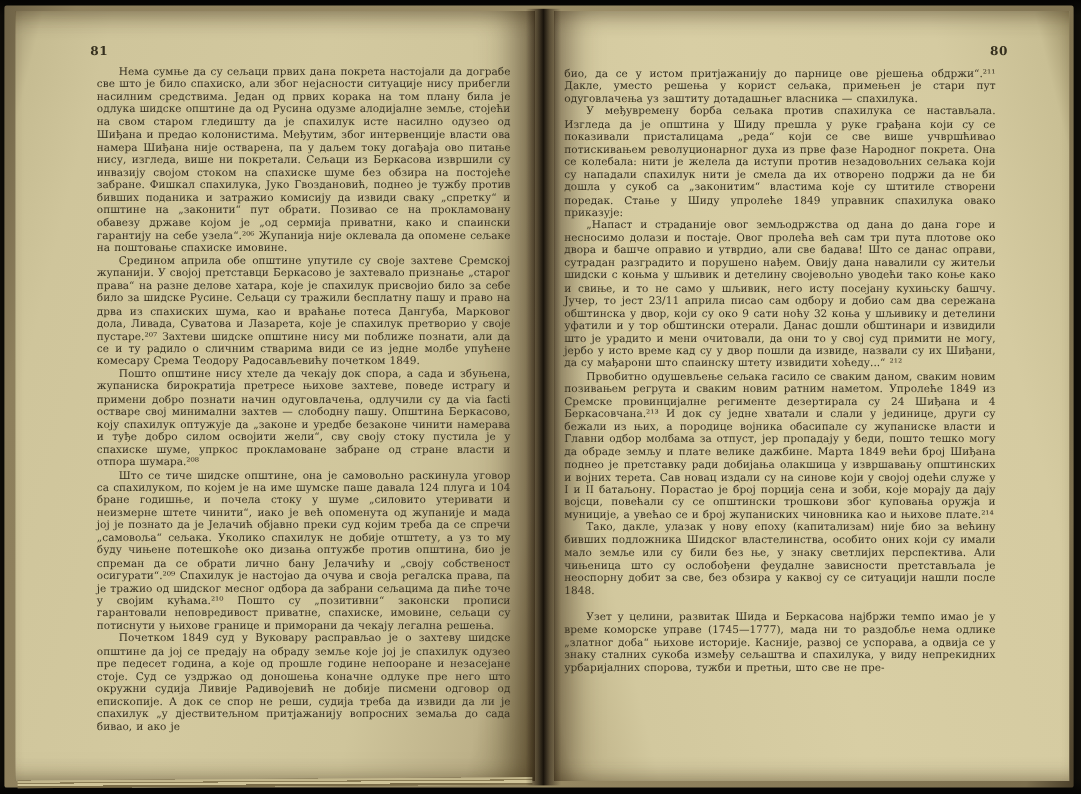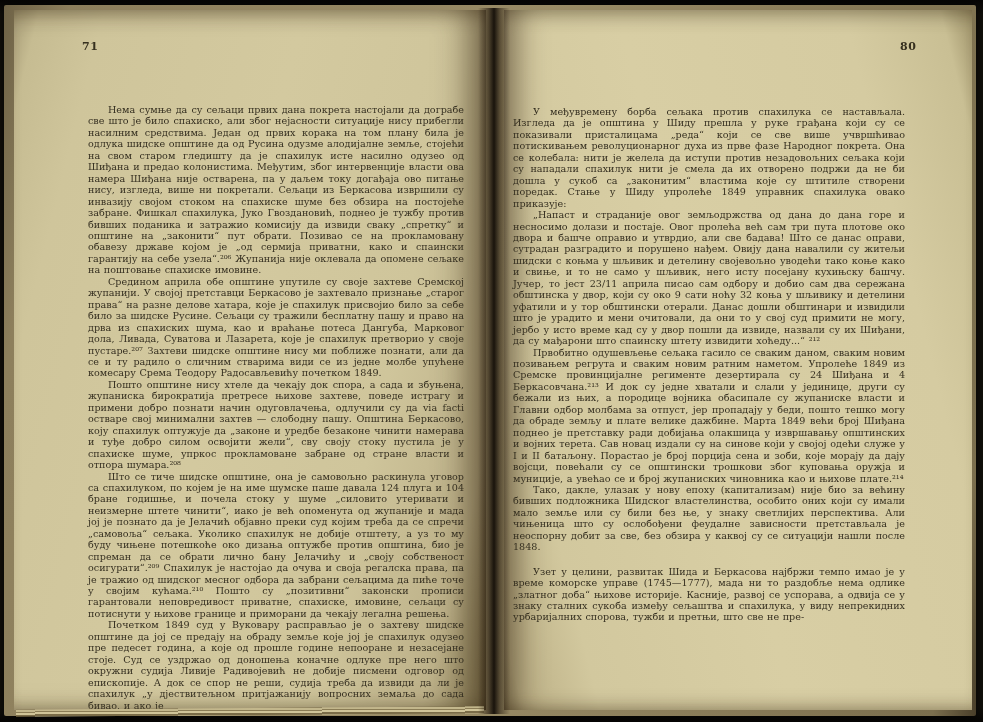--- a/index.html
+++ b/index.html
@@ -70,21 +70,20 @@
     color: #36301f;
     font-weight: bold;
   }
   .pagenum.num-left { left: 68px; top: 30px; }
   .pagenum.num-right { left: 396px; top: 30px; }
   .textblock {
     position: absolute;
     color: #352f20;
     text-align: justify;
     hyphens: none;
-    margin-top: 44px;
   }
   .textblock.tb-left {
     left: 74px; top: 50px; width: 376px;
     font-size: 9.6px; line-height: 11.45px;
   }
   .textblock.tb-right {
     left: 9px; top: 52px; width: 392px;
     font-size: 9.6px; line-height: 11.45px;
   }
   .textblock p {
@@ -95,34 +94,35 @@
   .textblock p.noindent { text-indent: 0; }
   .textblock p.gap { margin-top: 13px; }
 </style>
 </head>
 <body>
 
 <div class="photo">
   <div class="cover"></div>
 
   <div class="page left">
-    <div class="pagenum num-left">71</div>
+    <div class="pagenum num-left">81</div>
     <div class="textblock tb-left">
         <p>Нема сумње да су сељаци првих дана покрета настојали да дограбе све што је било спахиско, али због нејасности ситуације нису прибегли насилним средствима. Један од првих корака на том плану била је одлука шидске општине да од Русина одузме алодијалне земље, стојећи на свом старом гледишту да је спахилук исте насилно одузео од Шиђана и предао колонистима. Међутим, због интервенције власти ова намера Шиђана није остварена, па у даљем току догађаја ово питање нису, изгледа, више ни покретали. Сељаци из Беркасова извршили су инвазију својом стоком на спахиске шуме без обзира на постојеће забране. Фишкал спахилука, Јуко Гвоздановић, поднео је тужбу против бивших поданика и затражио комисију да извиди сваку „спретку“ и општине на „законити“ пут обрати. Позивао се на прокламовану обавезу државе којом је „од сермија приватни, како и спаински гарантију на себе узела“.²⁰⁶ Жупанија није оклевала да опомене сељаке на поштовање спахиске имовине.</p>
         <p>Средином априла обе општине упутиле су своје захтеве Сремској жупанији. У својој претставци Беркасово је захтевало признање „старог права“ на разне делове хатара, које је спахилук присвојио било за себе било за шидске Русине. Сељаци су тражили бесплатну пашу и право на дрва из спахиских шума, као и враћање потеса Дангуба, Марковог дола, Ливада, Суватова и Лазарета, које је спахилук претворио у своје пустаре.²⁰⁷ Захтеви шидске општине нису ми поближе познати, али да се и ту радило о сличним стварима види се из једне молбе упућене комесару Срема Теодору Радосављевићу почетком 1849.</p>
         <p>Пошто општине нису хтеле да чекају док спора, а сада и збуњена, жупаниска бирократија претресе њихове захтеве, поведе истрагу и примени добро познати начин одуговлачења, одлучили су да via facti остваре свој минимални захтев — слободну пашу. Општина Беркасово, коју спахилук оптужује да „законе и уредбе безаконе чинити намерава и туђе добро силом освојити жели“, сву своју стоку пустила је у спахиске шуме, упркос прокламоване забране од стране власти и отпора шумара.²⁰⁸</p>
         <p>Што се тиче шидске општине, она је самовољно раскинула уговор са спахилуком, по којем је на име шумске паше давала 124 плуга и 104 бране годишње, и почела стоку у шуме „силовито утеривати и неизмерне штете чинити“, иако је већ опоменута од жупаније и мада јој је познато да је Јелачић објавно преки суд којим треба да се спречи „самовоља“ сељака. Уколико спахилук не добије отштету, а уз то му буду чињене потешкоће око дизања оптужбе против општина, био је спреман да се обрати лично бану Јелачићу и „своју собственост осигурати“.²⁰⁹ Спахилук је настојао да очува и своја регалска права, па је тражио од шидског месног одбора да забрани сељацима да пиће точе у својим кућама.²¹⁰ Пошто су „позитивни“ законски прописи гарантовали неповредивост приватне, спахиске, имовине, сељаци су потиснути у њихове границе и приморани да чекају легална решења.</p>
         <p>Почетком 1849 суд у Вуковару расправљао је о захтеву шидске општине да јој се предају на обраду земље које јој је спахилук одузео пре педесет година, а које од прошле године непооране и незасејане стоје. Суд се уздржао од доношења коначне одлуке пре него што окружни судија Ливије Радивојевић не добије писмени одговор од епископије. А док се спор не реши, судија треба да извиди да ли је спахилук „у дјествитељном притјажанију вопросних земаља до сада бивао, и ако је</p>
       </div>
     <div class="page-stack"></div>
   </div>
 
   <div class="page right">
     <div class="pagenum num-right">80</div>
     <div class="textblock tb-right">
+        <p class="noindent">био, да се у истом притјажанију до парнице ове рјешења обдржи“.²¹¹ Дакле, уместо решења у корист сељака, примењен је стари пут одуговлачења уз заштиту дотадашњег власника — спахилука.</p>
         <p>У међувремену борба сељака против спахилука се настављала. Изгледа да је општина у Шиду прешла у руке грађана који су се показивали присталицама „реда“ који се све више учвршћивао потискивањем револуционарног духа из прве фазе Народног покрета. Она се колебала: нити је желела да иступи против незадовољних сељака који су нападали спахилук нити је смела да их отворено подржи да не би дошла у сукоб са „законитим“ властима које су штитиле створени поредак. Стање у Шиду упролеће 1849 управник спахилука овако приказује:</p>
         <p>„Напаст и страданије овог земљодржства од дана до дана горе и несносимо долази и постаје. Овог пролећа већ сам три пута плотове око двора и башче оправио и утврдио, али све бадава! Што се данас оправи, сутрадан разградито и порушено нађем. Овију дана навалили су житељи шидски с коњма у шљивик и детелину својевољно уводећи тако коње како и свиње, и то не само у шљивик, него исту посејану кухињску башчу. Јучер, то јест 23/11 априла писао сам одбору и добио сам два сережана обштинска у двор, који су око 9 сати ноћу 32 коња у шљивику и детелини уфатили и у тор обштински отерали. Данас дошли обштинари и извидили што је урадито и мени очитовали, да они то у свој суд примити не могу, јербо у исто време кад су у двор пошли да извиде, назвали су их Шиђани, да су мађарони што спаинску штету извидити хоћеду...“ ²¹²</p>
         <p>Првобитно одушевљење сељака гасило се сваким даном, сваким новим позивањем регрута и сваким новим ратним наметом. Упролеће 1849 из Сремске провинцијалне регименте дезертирала су 24 Шиђана и 4 Беркасовчана.²¹³ И док су једне хватали и слали у јединице, други су бежали из њих, а породице војника обасипале су жупаниске власти и Главни одбор молбама за отпуст, јер пропадају у беди, пошто тешко могу да обраде земљу и плате велике дажбине. Марта 1849 већи број Шиђана поднео је претставку ради добијања олакшица у извршавању општинских и војних терета. Сав новац издали су на синове који у својој одећи служе у I и II батаљону. Порастао је број порција сена и зоби, које морају да дају војсци, повећали су се општински трошкови због куповања оружја и муниције, а увећао се и број жупаниских чиновника као и њихове плате.²¹⁴</p>
         <p>Тако, дакле, улазак у нову епоху (капитализам) није био за већину бивших подложника Шидског властелинства, особито оних који су имали мало земље или су били без ње, у знаку светлијих перспектива. Али чињеница што су ослобођени феудалне зависности претстављала је неоспорну добит за све, без обзира у каквој су се ситуацији нашли после 1848.</p>
         <p class="gap">Узет у целини, развитак Шида и Беркасова најбржи темпо имао је у време коморске управе (1745—1777), мада ни то раздобље нема одлике „златног доба“ њихове историје. Касније, развој се успорава, а одвија се у знаку сталних сукоба између сељаштва и спахилука, у виду непрекидних урбаријалних спорова, тужби и претњи, што све не пре-</p>
       </div>
   </div>
 
   <div class="gutter"></div>
 </div>

